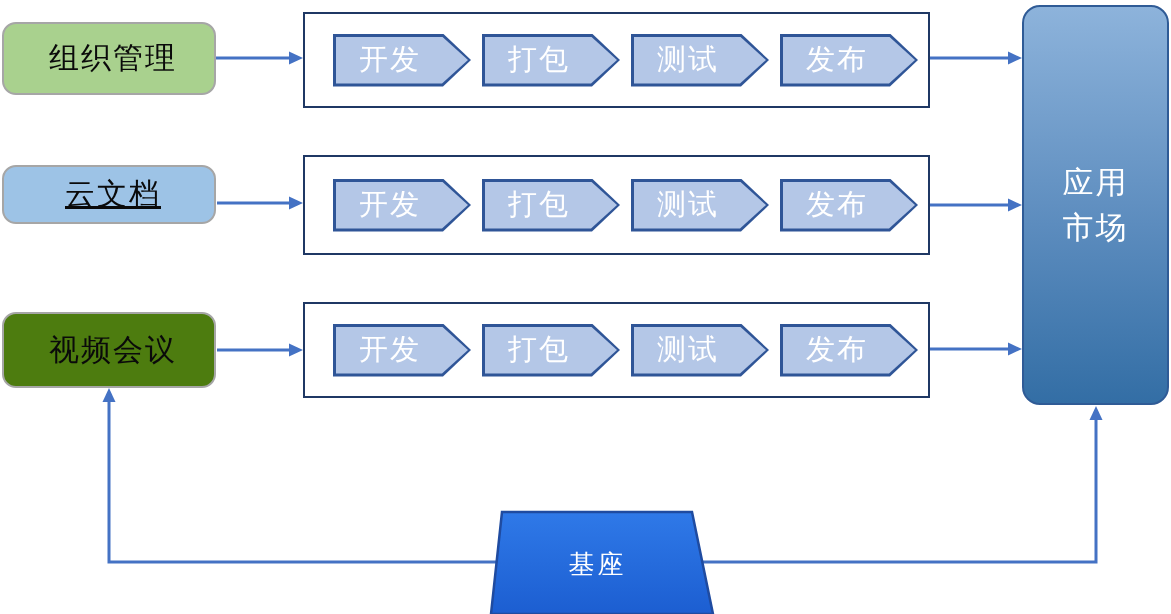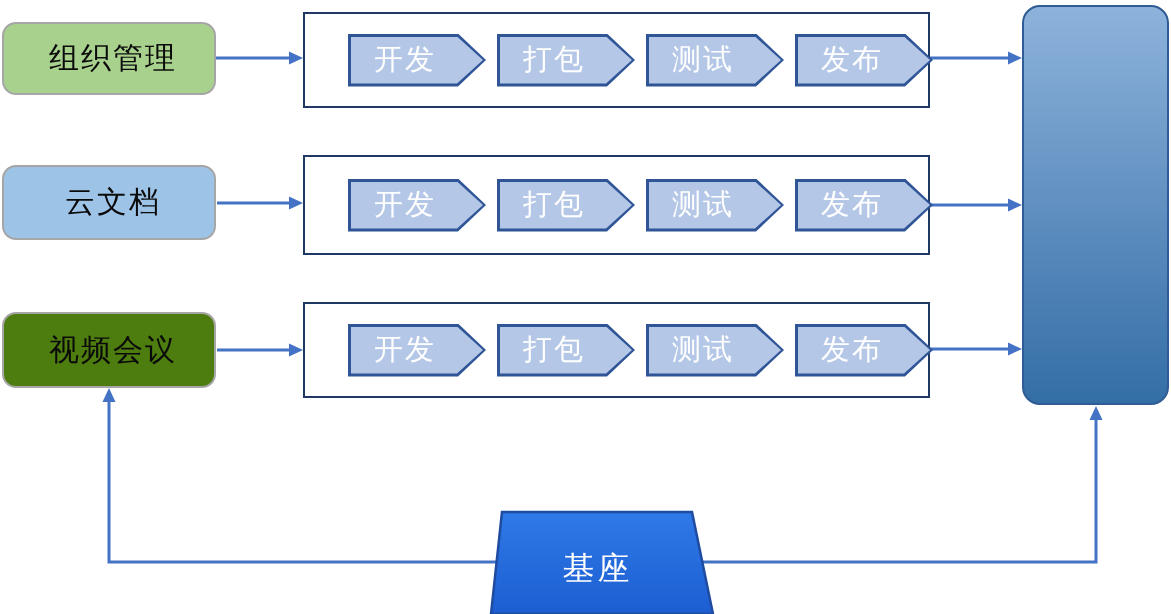--- a/index.html
+++ b/index.html
@@ -11,28 +11,28 @@
   .overlay-svg { position:absolute; left:0; top:0; pointer-events:none; }
 
   
   .module {
     position:absolute; left:2px; width:214px; box-sizing:border-box;
     border:2.5px solid #A6A6A6; border-radius:14px;
     display:flex; align-items:center; justify-content:center;
     font-size:30px; color:#0a0a0a; letter-spacing:2px;padding-left:8px;
   }
   .module-0 { top:22px;  height:73px; background:#A9D18E; }
-  .module-1 { top:165px; height:75px; background:#9DC3E6; }
+  .module-1 { top:165px; height:59px; background:#9DC3E6;text-decoration:underline; }
   .module-2 { top:312px; height:76px; background:#4d7c0f; }
 
   
   .pipeline {
     position:absolute; left:303px; width:627px; box-sizing:border-box;
     border:2px solid #1F3864; background:transparent;
-    display:flex; align-items:center; padding-left:43px; gap:11px;
+    display:flex; align-items:center; padding-left:28px; gap:11px;
   }
   .pipeline-0 { top:12px;  height:96px; }
   .pipeline-1 { top:155px; height:100px; }
   .pipeline-2 { top:302px; height:96px; }
 
   
   .chevron { position:relative; width:138px; height:53px; flex:none; }
   .chevron-outer {
     position:absolute; inset:0; background:#2F5597;
     clip-path:polygon(0 0, calc(100% - 28px) 0, 100% 50%, calc(100% - 28px) 100%, 0 100%);
@@ -51,21 +51,21 @@
     position:absolute; left:1022px; top:5px; width:147px; height:400px; box-sizing:border-box;
     border:2.5px solid #2F5B96; border-radius:18px;
     background:linear-gradient(180deg,#8DB3DB 0%,#5C8CBE 55%,#336EA5 100%);
     display:flex; flex-direction:column; align-items:center; justify-content:center;
     color:#ffffff; font-size:31px; line-height:1.45; letter-spacing:2px;
   }
 
   
   .base-label {
     position:absolute; left:520px; top:547px; width:155px; text-align:center;
-    color:#ffffff; font-size:32px; letter-spacing:3px;
+    color:#ffffff; font-size:26px; letter-spacing:3px;
   }
 </style>
 </head>
 <body>
 
 <svg class="overlay-svg" width="1171" height="614" viewBox="0 0 1171 614">
   <defs>
     <linearGradient id="baseGrad" x1="0" y1="0" x2="0" y2="1">
       <stop offset="0%" stop-color="#2F79E8"></stop>
       <stop offset="100%" stop-color="#1C5ED1"></stop>
@@ -173,15 +173,17 @@
     <div class="chevron-label">测试</div>
   </div>
   <div class="chevron">
     <div class="chevron-outer"></div>
     <div class="chevron-inner"></div>
     <div class="chevron-label">发布</div>
   </div>
 </div>
 
 <div class="market">
+  <span>应用</span>
+  <span>市场</span>
 </div>
 
 <div class="base-label">基座</div>
 
 </body></html>

